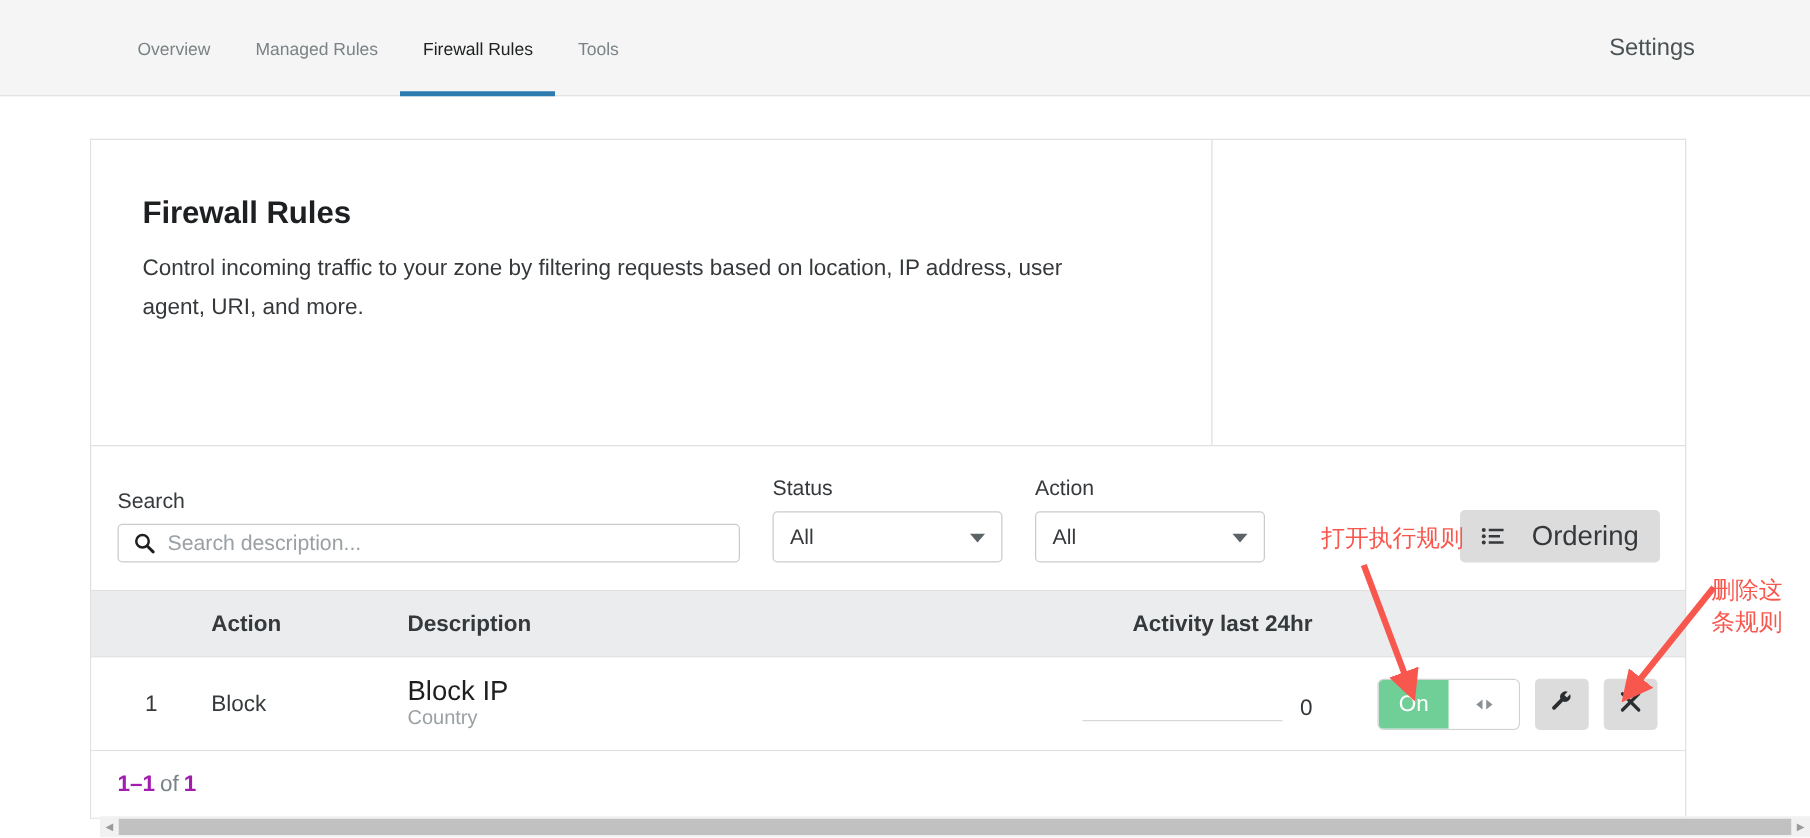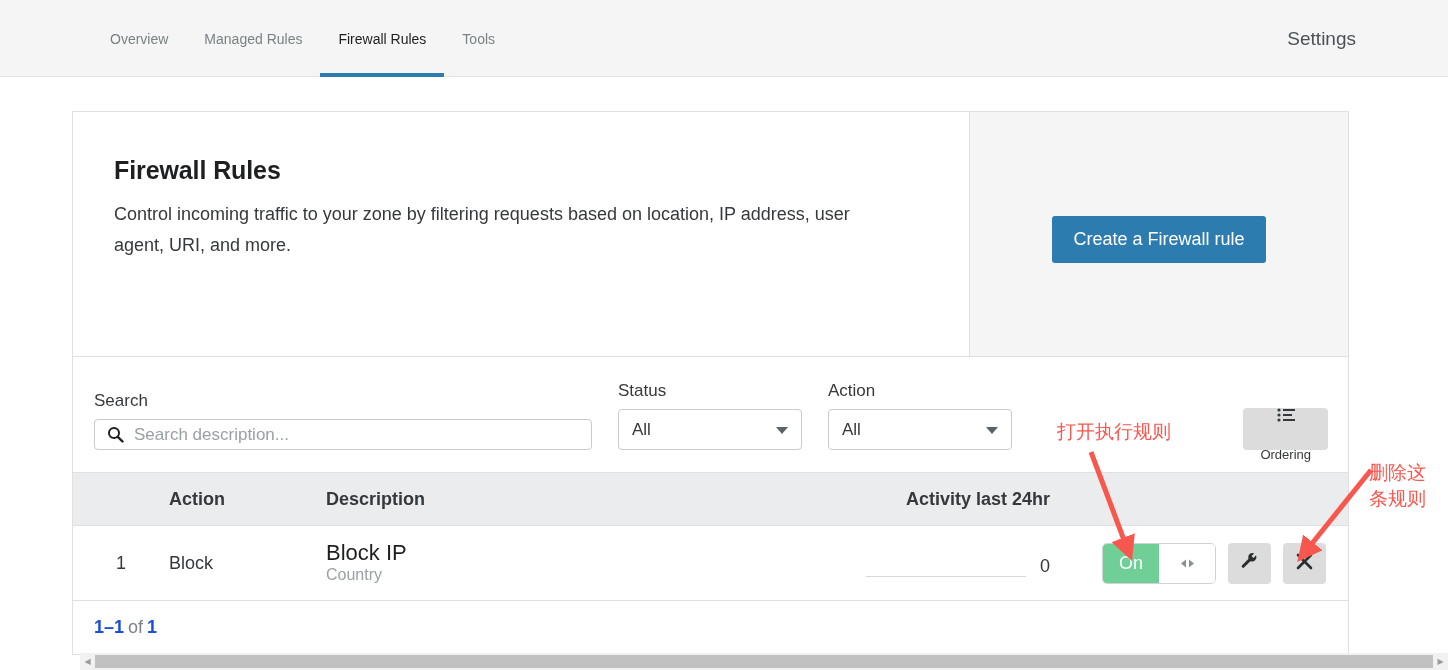--- a/index.html
+++ b/index.html
@@ -186,25 +186,24 @@
   .btn-ordering {
     margin-left: auto;
     background: #dcdcdc;
     border: none;
     border-radius: 4px;
     height: 42px;
     padding: 0 17px;
     display: flex;
     align-items: center;
     gap: 22px;
-    font-size: 13px;
+    font-size: 22px;
     color: #36393b;
     cursor: pointer;
     font-family: "Liberation Sans", sans-serif;
-    flex-direction: column;
   }
 
   
   .thead {
     display: flex;
     align-items: center;
     background: #ebeced;
     height: 53px;
     font-size: 18px;
     font-weight: bold;
@@ -300,21 +299,21 @@
   }
 
   .tfoot {
     height: 53px;
     display: flex;
     align-items: center;
     padding-left: 21px;
     font-size: 18px;
     background: #fff;
   }
-  .tfoot b { color: #1d4ed8; }
+  .tfoot b { color: #a21caf; }
   .tfoot span.of { color: #7a8285; font-weight: normal; padding: 0 4px; }
 
   
   .hscroll {
     position: absolute;
     left: 80px; bottom: 0;
     width: 1368px;
     height: 17px;
     background: #f1f1f1;
     display: flex;
@@ -374,23 +373,20 @@
       <span>Settings</span>
     </div>
 </div>
 
 <div class="card">
 
   <div class="card-top">
     <div class="card-top-left">
       <h1 class="card-title">Firewall Rules</h1>
       <p class="card-desc">Control incoming traffic to your zone by filtering requests based on location, IP address, user agent, URI, and more.</p>
-    </div>
-    <div class="card-top-right">
-      <button class="btn-primary">Create a Firewall rule</button>
     </div>
   </div>
 
   <div class="filterbar">
 
     <div class="search-wrap">
       <label class="field-label">Search</label>
       <div class="search-box">
         <span class="search-icon">
           <svg width="17" height="17" viewBox="0 0 17 17">

